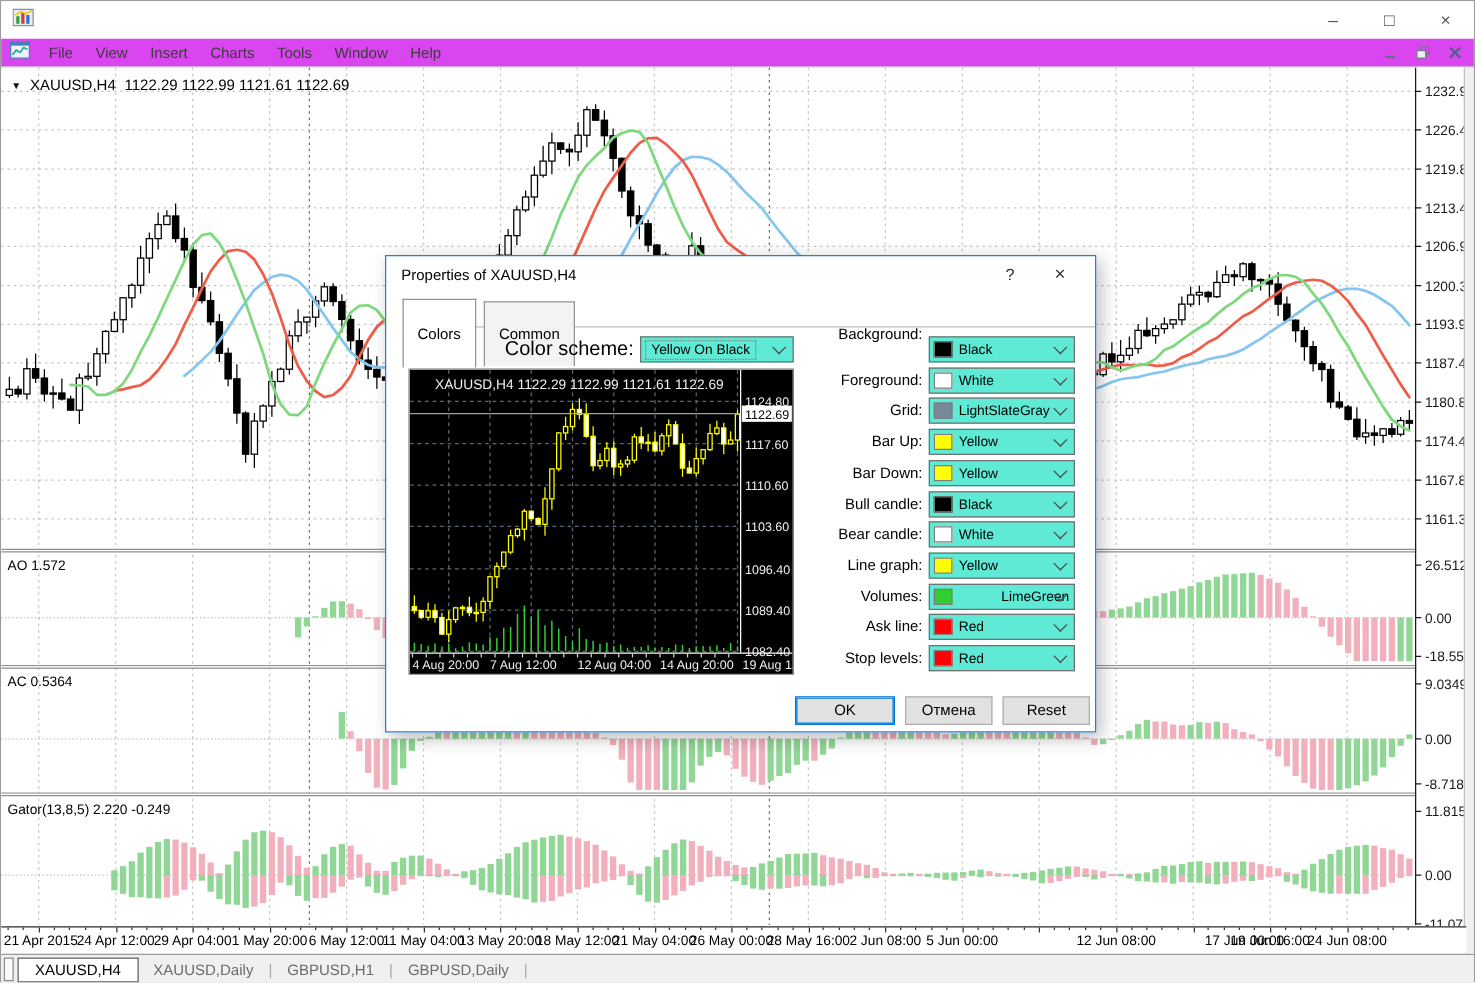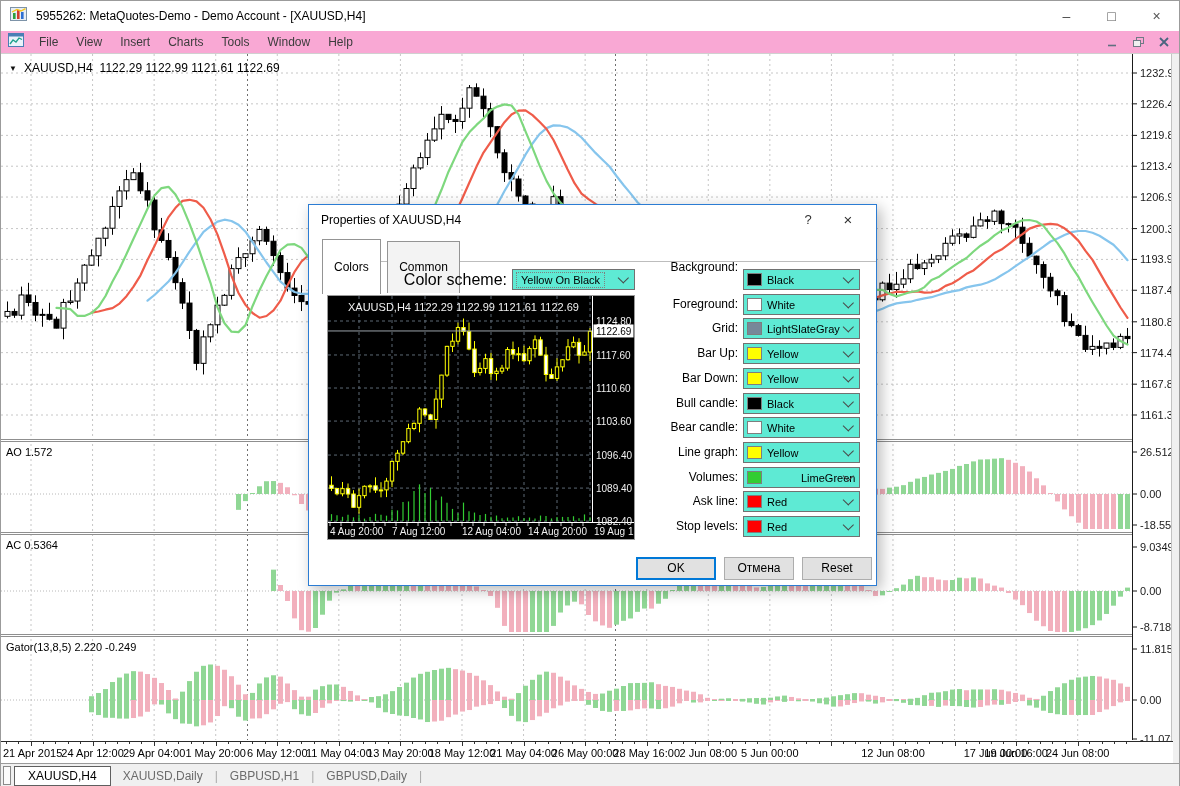--- a/index.html
+++ b/index.html
@@ -8,21 +8,21 @@
   svg text{font-family:"Liberation Sans",sans-serif;}
 
   
   #titlebar{position:absolute;left:0;top:0;right:0;height:30px;background:#fff;display:flex;align-items:center;}
   #app-icon{margin-left:9px;flex:none;}
   #title-text{margin-left:8px;font-size:12px;color:#000;white-space:nowrap;}
   #win-controls{position:absolute;right:0;top:0;height:30px;display:flex;}
   .win-btn{width:45px;height:30px;display:flex;align-items:center;justify-content:center;color:#555;font-size:14px;}
 
   
-  #menubar{position:absolute;top:30px;left:0;right:0;height:23px;background:#f9a8d4;border-bottom:1px solid #d0d0d0;display:flex;align-items:center;box-sizing:border-box;}
+  #menubar{position:absolute;top:30px;left:0;right:0;height:23px;background:#d946ef;border-bottom:1px solid #d0d0d0;display:flex;align-items:center;box-sizing:border-box;}
   #menu-sys-icon{margin:0 6px 0 7px;flex:none;}
   .menu-item{padding:0 9px;font-size:12px;color:#3c3c3c;line-height:22px;}
   #mdi-controls{position:absolute;right:8px;top:0;height:22px;display:flex;align-items:center;gap:12px;}
   .mdi-btn{display:flex;align-items:center;justify-content:center;width:14px;height:14px;}
 
   
   #chart-region{position:absolute;top:53px;left:0;width:1172px;height:687px;background:#fff;}
   #right-strip{position:absolute;top:53px;right:0;width:8px;height:709px;background:#f0f0f0;border-left:1px solid #c3c3c3;box-sizing:border-box;}
   #chart-label{position:absolute;top:60px;left:8px;display:flex;align-items:center;gap:7px;font-size:12px;color:#000;z-index:2;}
   #chart-label .tri{font-size:8px;color:#111;}
@@ -72,21 +72,20 @@
   <div id="titlebar">
     <span id="app-icon">
       <svg width="18" height="16" viewBox="0 0 18 16">
         <rect x="0.5" y="1.5" width="16" height="13" fill="#e8eef4" stroke="#7d93a8"></rect>
         <rect x="3" y="7" width="2.6" height="6" fill="#2e9e3f"></rect>
         <rect x="7" y="4" width="2.6" height="9" fill="#d23b2e"></rect>
         <rect x="11" y="6" width="2.6" height="7" fill="#2e6fd2"></rect>
         <path d="M2,6 L7,3.4 L11,5 L15.5,2.6" stroke="#f5c518" stroke-width="1.4" fill="none"></path>
       </svg>
     </span>
-    <span id="title-text">5955262: MetaQuotes-Demo - Demo Account - [XAUUSD,H4]</span>
     <div id="win-controls">
       <div class="win-btn">–</div>
       <div class="win-btn">□</div>
       <div class="win-btn">×</div>
     </div>
   </div>
 
   <div id="menubar">
     <span id="menu-sys-icon">
       <svg width="16" height="14" viewBox="0 0 16 14">

